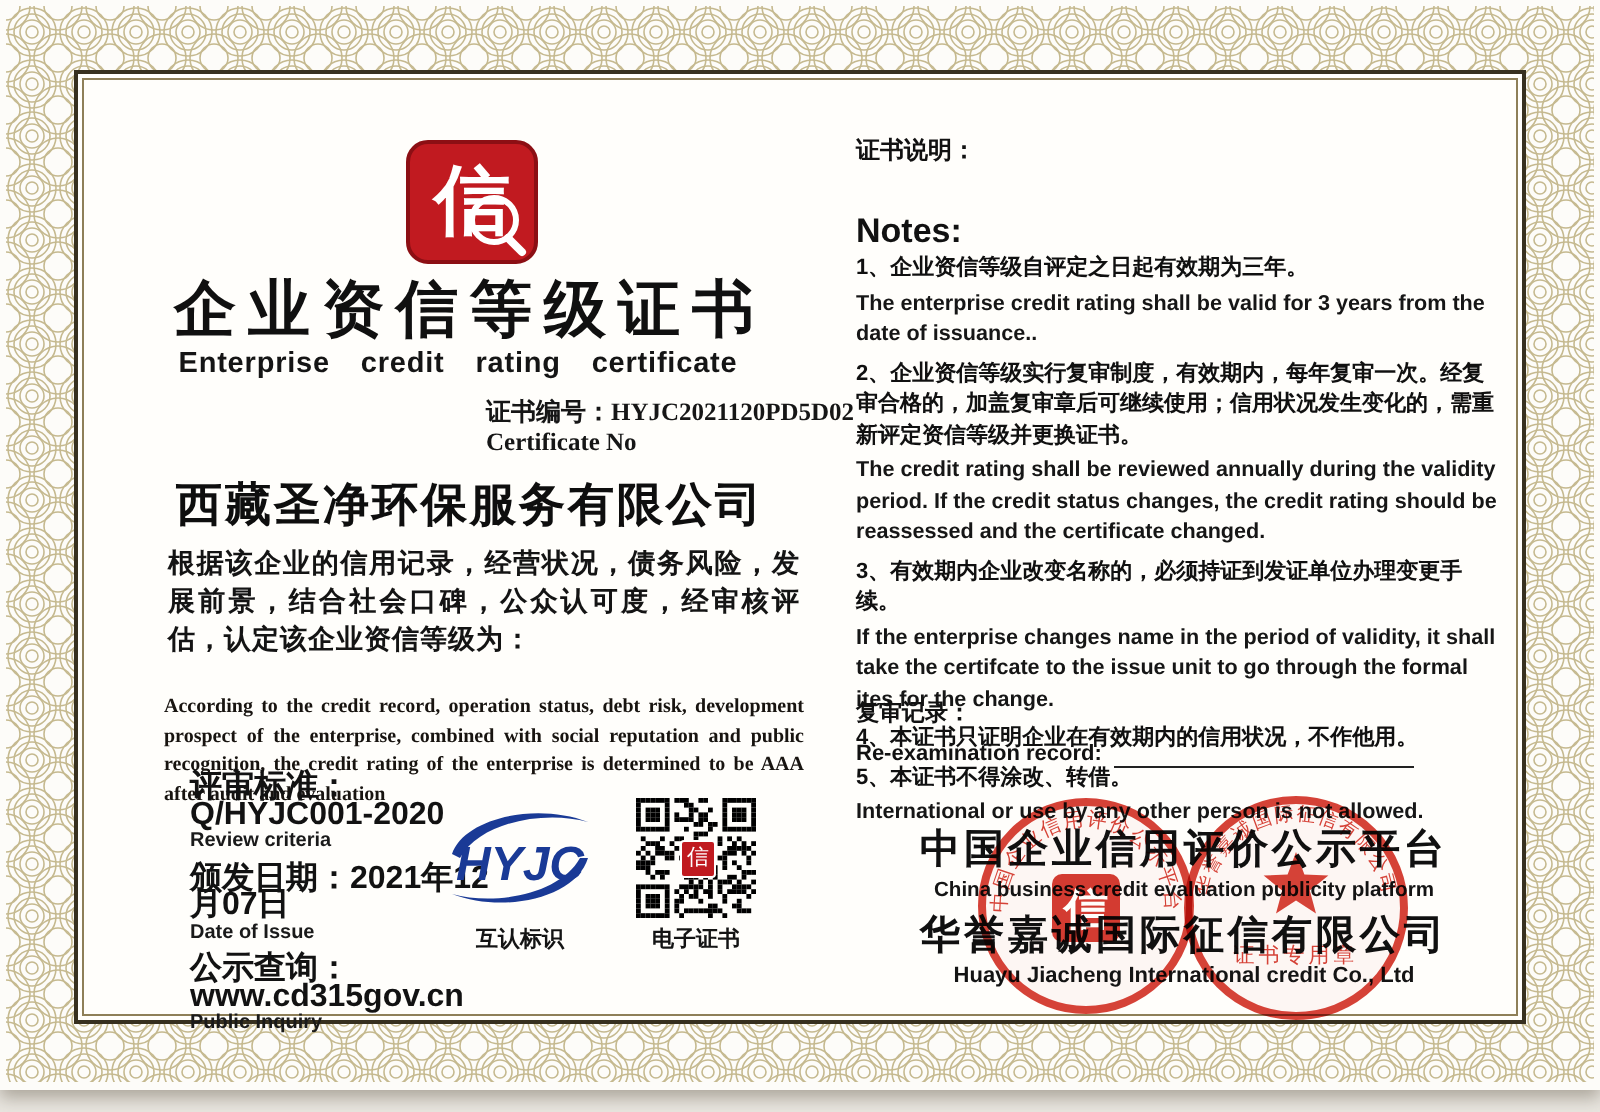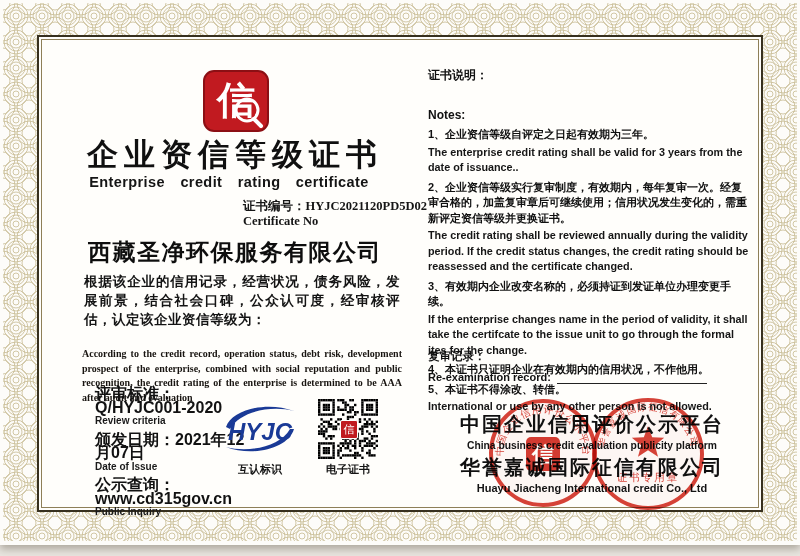--- a/index.html
+++ b/index.html
@@ -50,21 +50,21 @@
   .qr-wrap{left:318px;top:399px;width:60px;height:60px;}
   .qr-center{position:absolute;left:22px;top:21px;width:16px;height:17px;
     background:#c01a20;color:#fff;font-size:11px;line-height:17px;text-align:center;
     border:1px solid #fff;border-radius:2px;}
   .qr-caption{left:310px;top:462px;width:76px;text-align:center;
     font-size:11px;font-weight:800;color:#141414;}
 
   
   .notes{left:428px;top:67px;width:324px;}
   .notes .h-zh{font-size:12px;font-weight:800;color:#111;line-height:16px;margin-bottom:4px;}
-  .notes .h-en{font-size:12px;font-weight:800;color:#111;line-height:15px;margin-bottom:3px;margin-top:25px;}
+  .notes .h-en{font-size:17px;font-weight:800;color:#111;line-height:15px;margin-bottom:3px;margin-top:25px;}
   .note-item .zh{font-size:11px;font-weight:800;color:#101010;line-height:15.5px;margin-top:4px;}
   .note-item .en{font-size:10.8px;font-weight:600;color:#161616;line-height:15.5px;margin-top:2px;}
   .reexam{left:428px;top:349px;width:324px;}
   .reexam .zh{font-size:11.5px;font-weight:800;color:#111;margin-bottom:7px;}
   .reexam .en{font-size:11px;font-weight:700;color:#111;}
   .reexam .line{display:inline-block;width:150px;border-bottom:1.5px solid #222;
     vertical-align:baseline;margin-left:6px;}
   .footer-block{left:424px;top:411px;width:336px;text-align:center;z-index:2;}
   .footer-block .p-zh{font-size:20px;font-weight:900;color:#101010;letter-spacing:2px;}
   .footer-block .p-en{font-size:10.3px;font-weight:800;color:#141414;margin-top:2px;}

